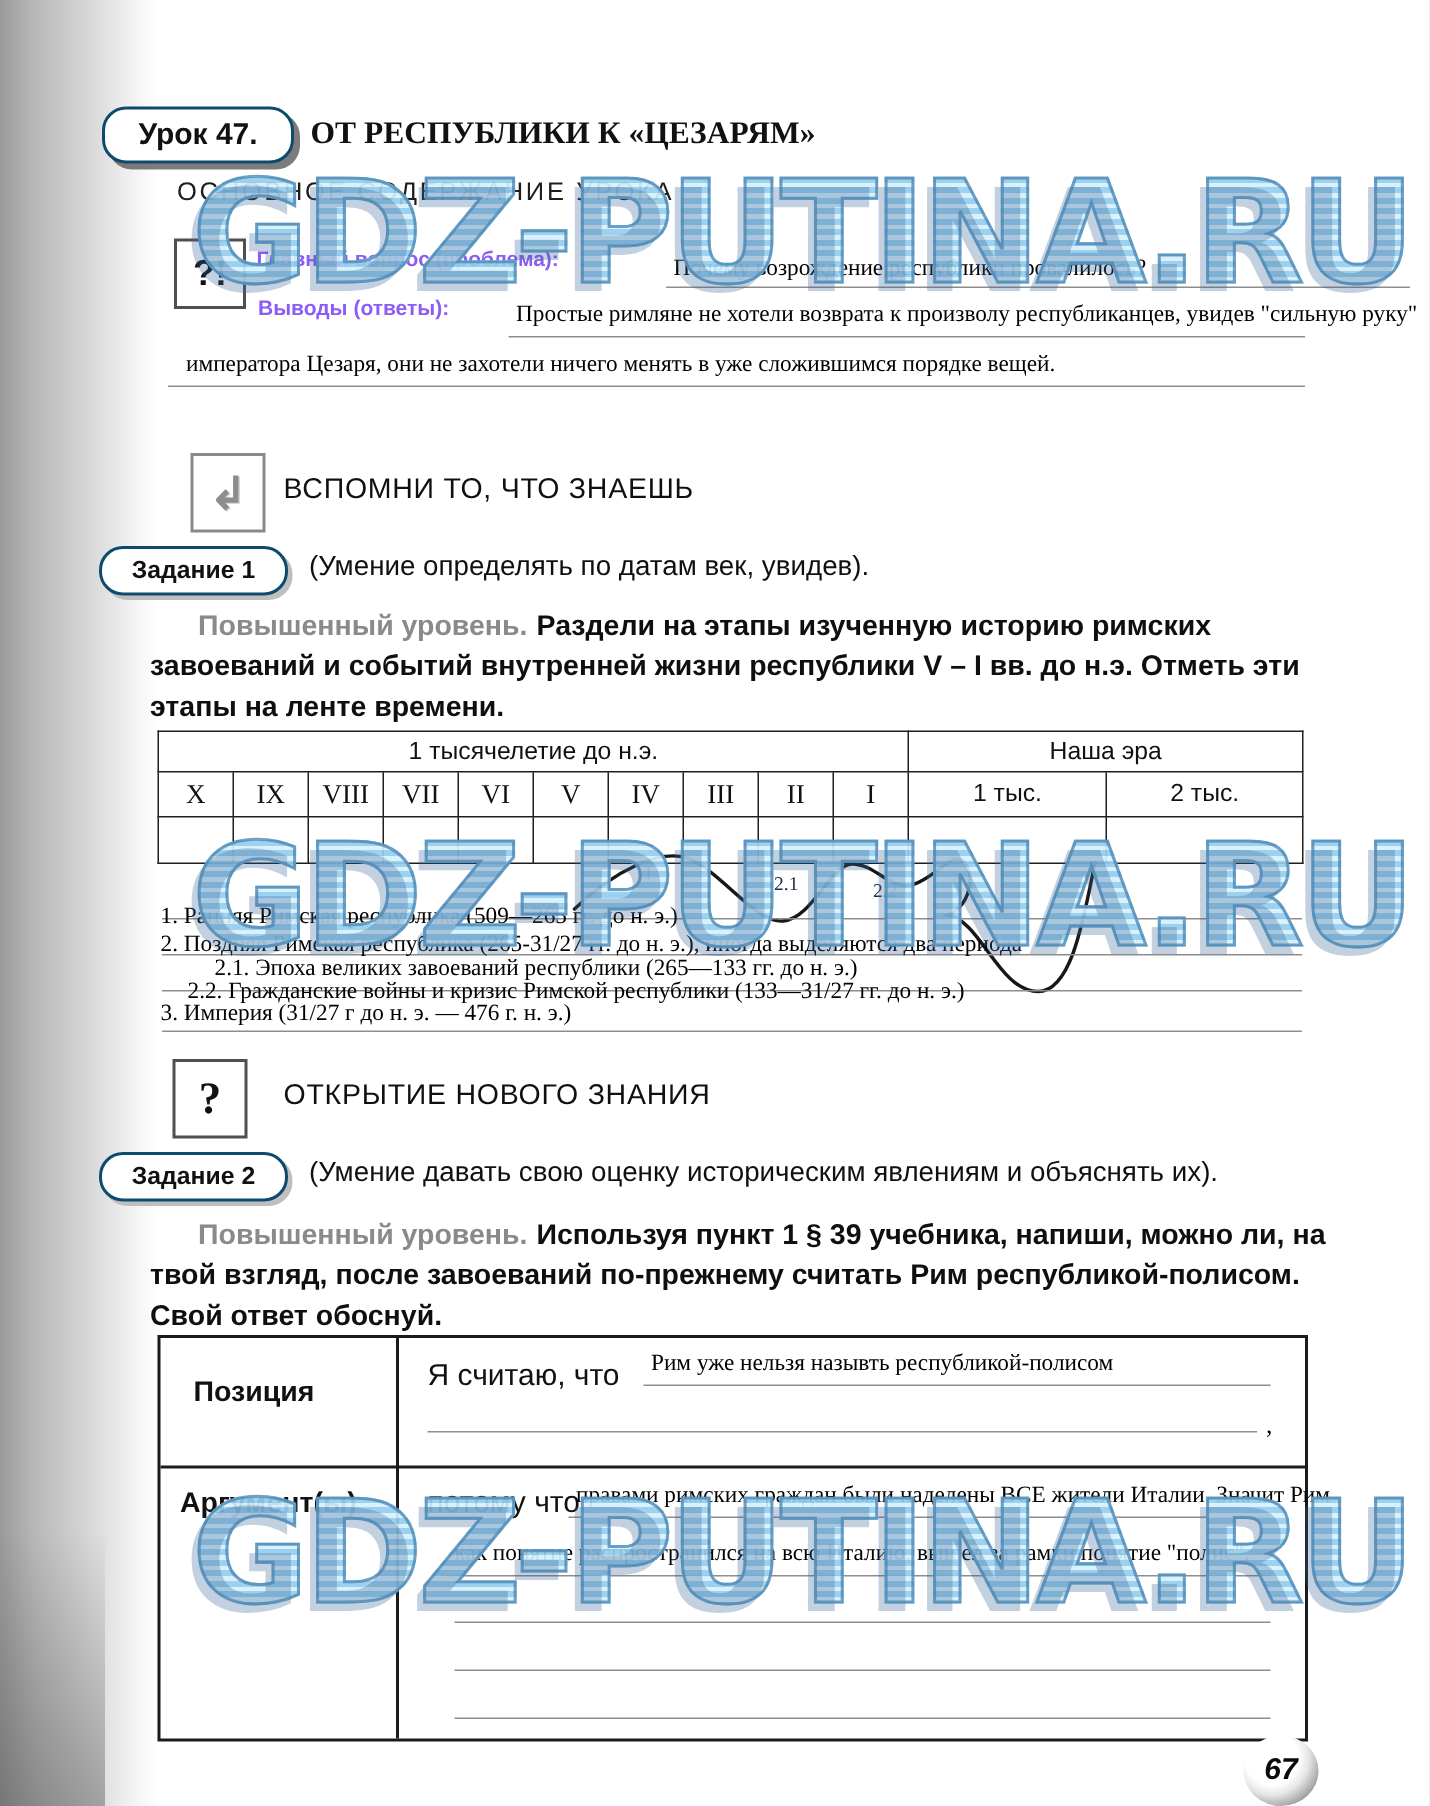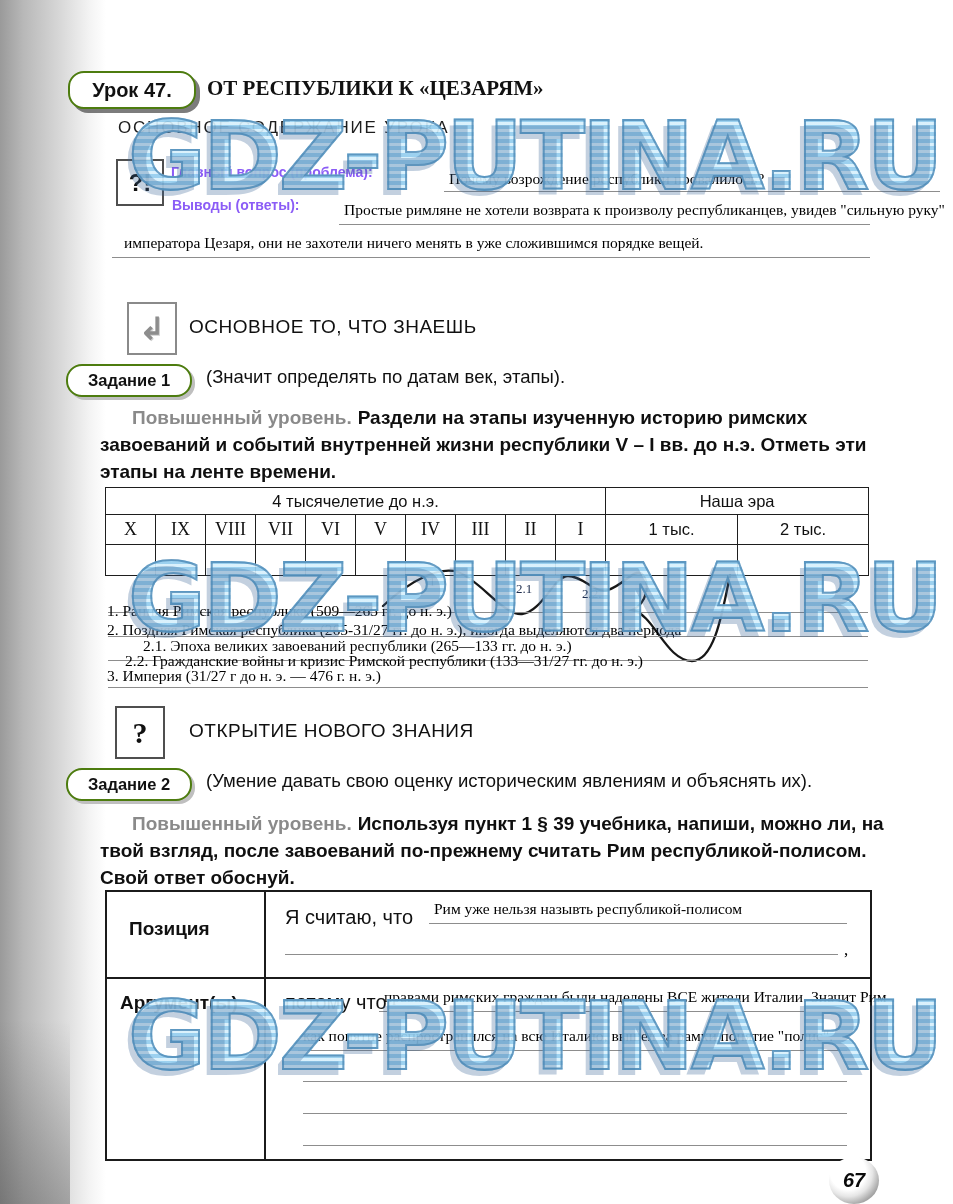--- a/index.html
+++ b/index.html
@@ -4,21 +4,21 @@
 <style>
   html,body{margin:0;padding:0;background:#e9e9e9;}
   .page{position:relative;width:953px;height:1204px;background:#ffffff;overflow:hidden;
         font-family:"Liberation Sans",sans-serif;color:#111;}
   .scan-band{position:absolute;left:0;top:0;width:106px;height:1204px;
         background:linear-gradient(90deg,#9a9a9a 0%,#b8b8b8 22%,#d9d9d9 58%,#f4f4f4 85%,#fff 100%);}
   .scan-band-dark{position:absolute;left:0;top:1020px;width:70px;height:184px;
         background:linear-gradient(180deg,rgba(0,0,0,0) 0%,rgba(60,60,60,.38) 100%);}
   .abs{position:absolute;}
   .nw{white-space:nowrap;}
-  .badge{position:absolute;background:#fff;border:2px solid #4d7c0f;border-radius:16px;
+  .badge{position:absolute;background:#fff;border:2px solid #0c4a6e;border-radius:16px;
         display:flex;align-items:center;justify-content:center;font-weight:bold;}
   .lesson-badge{left:68px;top:71px;width:124px;height:34px;font-size:20px;
         box-shadow:4px 4px 0 rgba(80,80,80,.75);}
   .task-badge{width:122px;height:29px;font-size:16.5px;box-shadow:3px 3px 0 #bfbfbf;}
   .page-title{left:207px;top:76px;font-family:"Liberation Serif",serif;font-weight:bold;font-size:21px;}
   .section-heading{left:118px;top:118px;font-size:17px;letter-spacing:1.8px;color:#1d1d1d;}
   .watermark{position:absolute;left:128px;width:830px;z-index:50;pointer-events:none;
         font-family:"DejaVu Sans",sans-serif;font-weight:bold;font-size:95px;line-height:.82;
         letter-spacing:-3px;white-space:nowrap;
         color:rgba(158,210,240,.88);
@@ -81,47 +81,47 @@
 
   <div class="lbl" style="left:172px;top:197px;">Выводы (ответы):</div>
   <div class="hw" style="left:344px;top:201px;">Простые римляне не хотели возврата к произволу республиканцев, увидев "сильную руку"</div>
   <div class="hline" style="left:339px;top:224px;width:531px;"></div>
   <div class="hw" style="left:124px;top:234px;">императора Цезаря, они не захотели ничего менять в уже сложившимся порядке вещей.</div>
   <div class="hline" style="left:112px;top:257px;width:758px;"></div>
 
   <div class="iconbox" style="left:127px;top:302px;width:46px;height:49px;border-color:#8a8a8a;">
     <span style="font-size:30px;font-weight:bold;color:#8d8d8d;text-shadow:1px 1px 0 #cfcfcf;">↲</span>
   </div>
-  <div class="h2" style="left:189px;top:316px;">ОСНОВНОЕ ТО, ЧТО ЗНАЕШЬ</div>
+  <div class="h2" style="left:189px;top:316px;">ВСПОМНИ ТО, ЧТО ЗНАЕШЬ</div>
 
   <div class="badge task-badge" style="left:66px;top:364px;">
     <span>Задание 1</span>
   </div>
-  <div class="skill" style="left:206px;top:366px;">(Значит определять по датам век, этапы).</div>
+  <div class="skill" style="left:206px;top:366px;">(Умение определять по датам век, увидев).</div>
 
   <div class="para" style="left:100px;top:404px;"><span class="lead">Повышенный уровень.</span><span>Раздели на этапы изученную историю римских завоеваний и событий внутренней жизни республики V – I вв. до н.э. Отметь эти этапы на  ленте времени.</span></div>
 
   <table class="timeline">
     <colgroup>
       <col style="width:50px">
         <col style="width:50px">
         <col style="width:50px">
         <col style="width:50px">
         <col style="width:50px">
       <col style="width:50px">
         <col style="width:50px">
         <col style="width:50px">
         <col style="width:50px">
         <col style="width:50px">
       <col style="width:132px">
         <col style="width:131px">
     </colgroup>
     <tbody>
         <tr class="era-row">
-      <td colspan="10">4 тысячелетие до н.э.</td>
+      <td colspan="10">1 тысячелетие до н.э.</td>
       <td colspan="2">Наша эра</td>
     </tr>
     <tr class="roman-row">
       <td>X</td>
       <td>IX</td>
       <td>VIII</td>
       <td>VII</td>
       <td>VI</td>
       <td>V</td>
       <td>IV</td>

